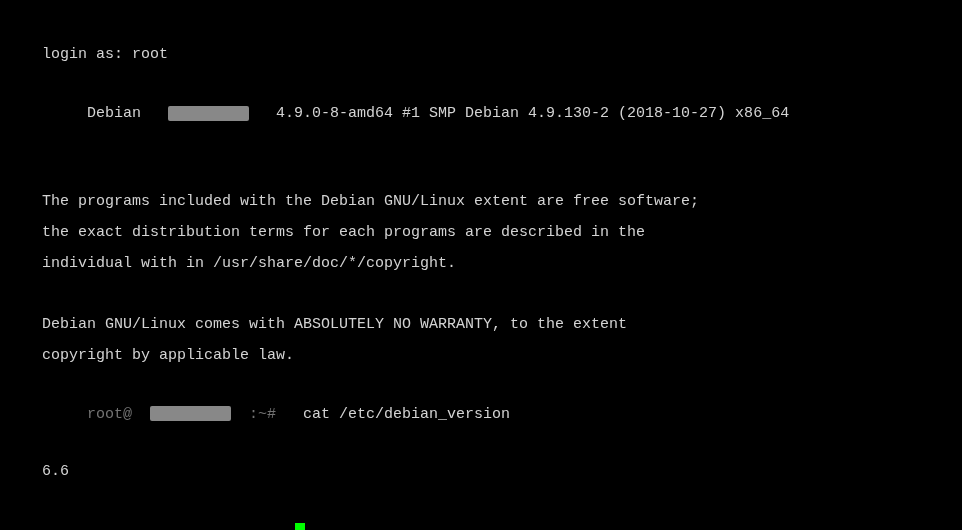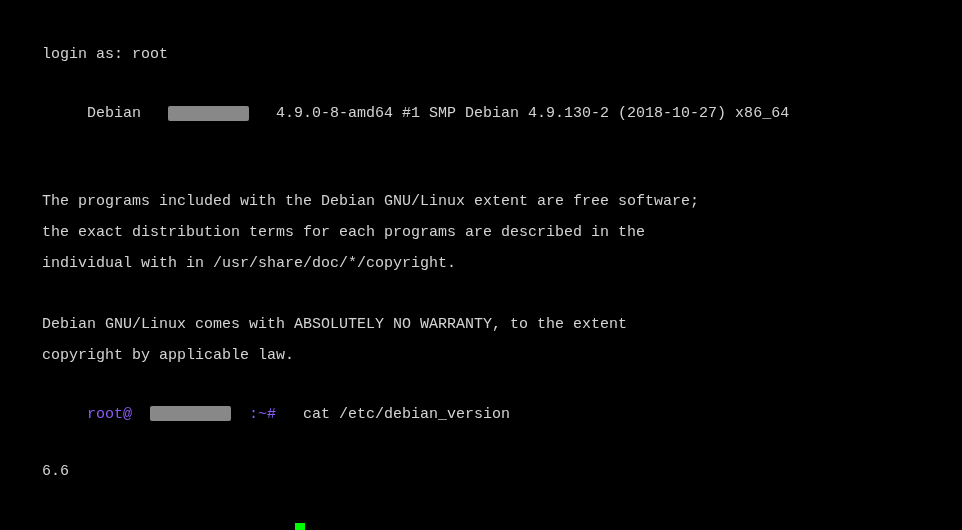--- a/index.html
+++ b/index.html
@@ -44,21 +44,21 @@
     .cursor {
       display: inline-block;
       width: 10px;
       height: 17px;
       background-color: #00ff00;
       vertical-align: text-bottom;
       margin-left: 1px;
     }
 
     .prompt {
-      color: #8b5cf6;
+      color: #737373;
     }
   </style>
 </head>
 <body>
 
 <div class="terminal">
 
   <span class="line">login as: root</span>
   <span class="line">
     <span>Debian </span><span class="redacted">&nbsp;&nbsp;&nbsp;&nbsp;&nbsp;&nbsp;&nbsp;&nbsp;&nbsp;</span><span> 4.9.0-8-amd64 #1 SMP Debian 4.9.130-2 (2018-10-27) x86_64</span>

